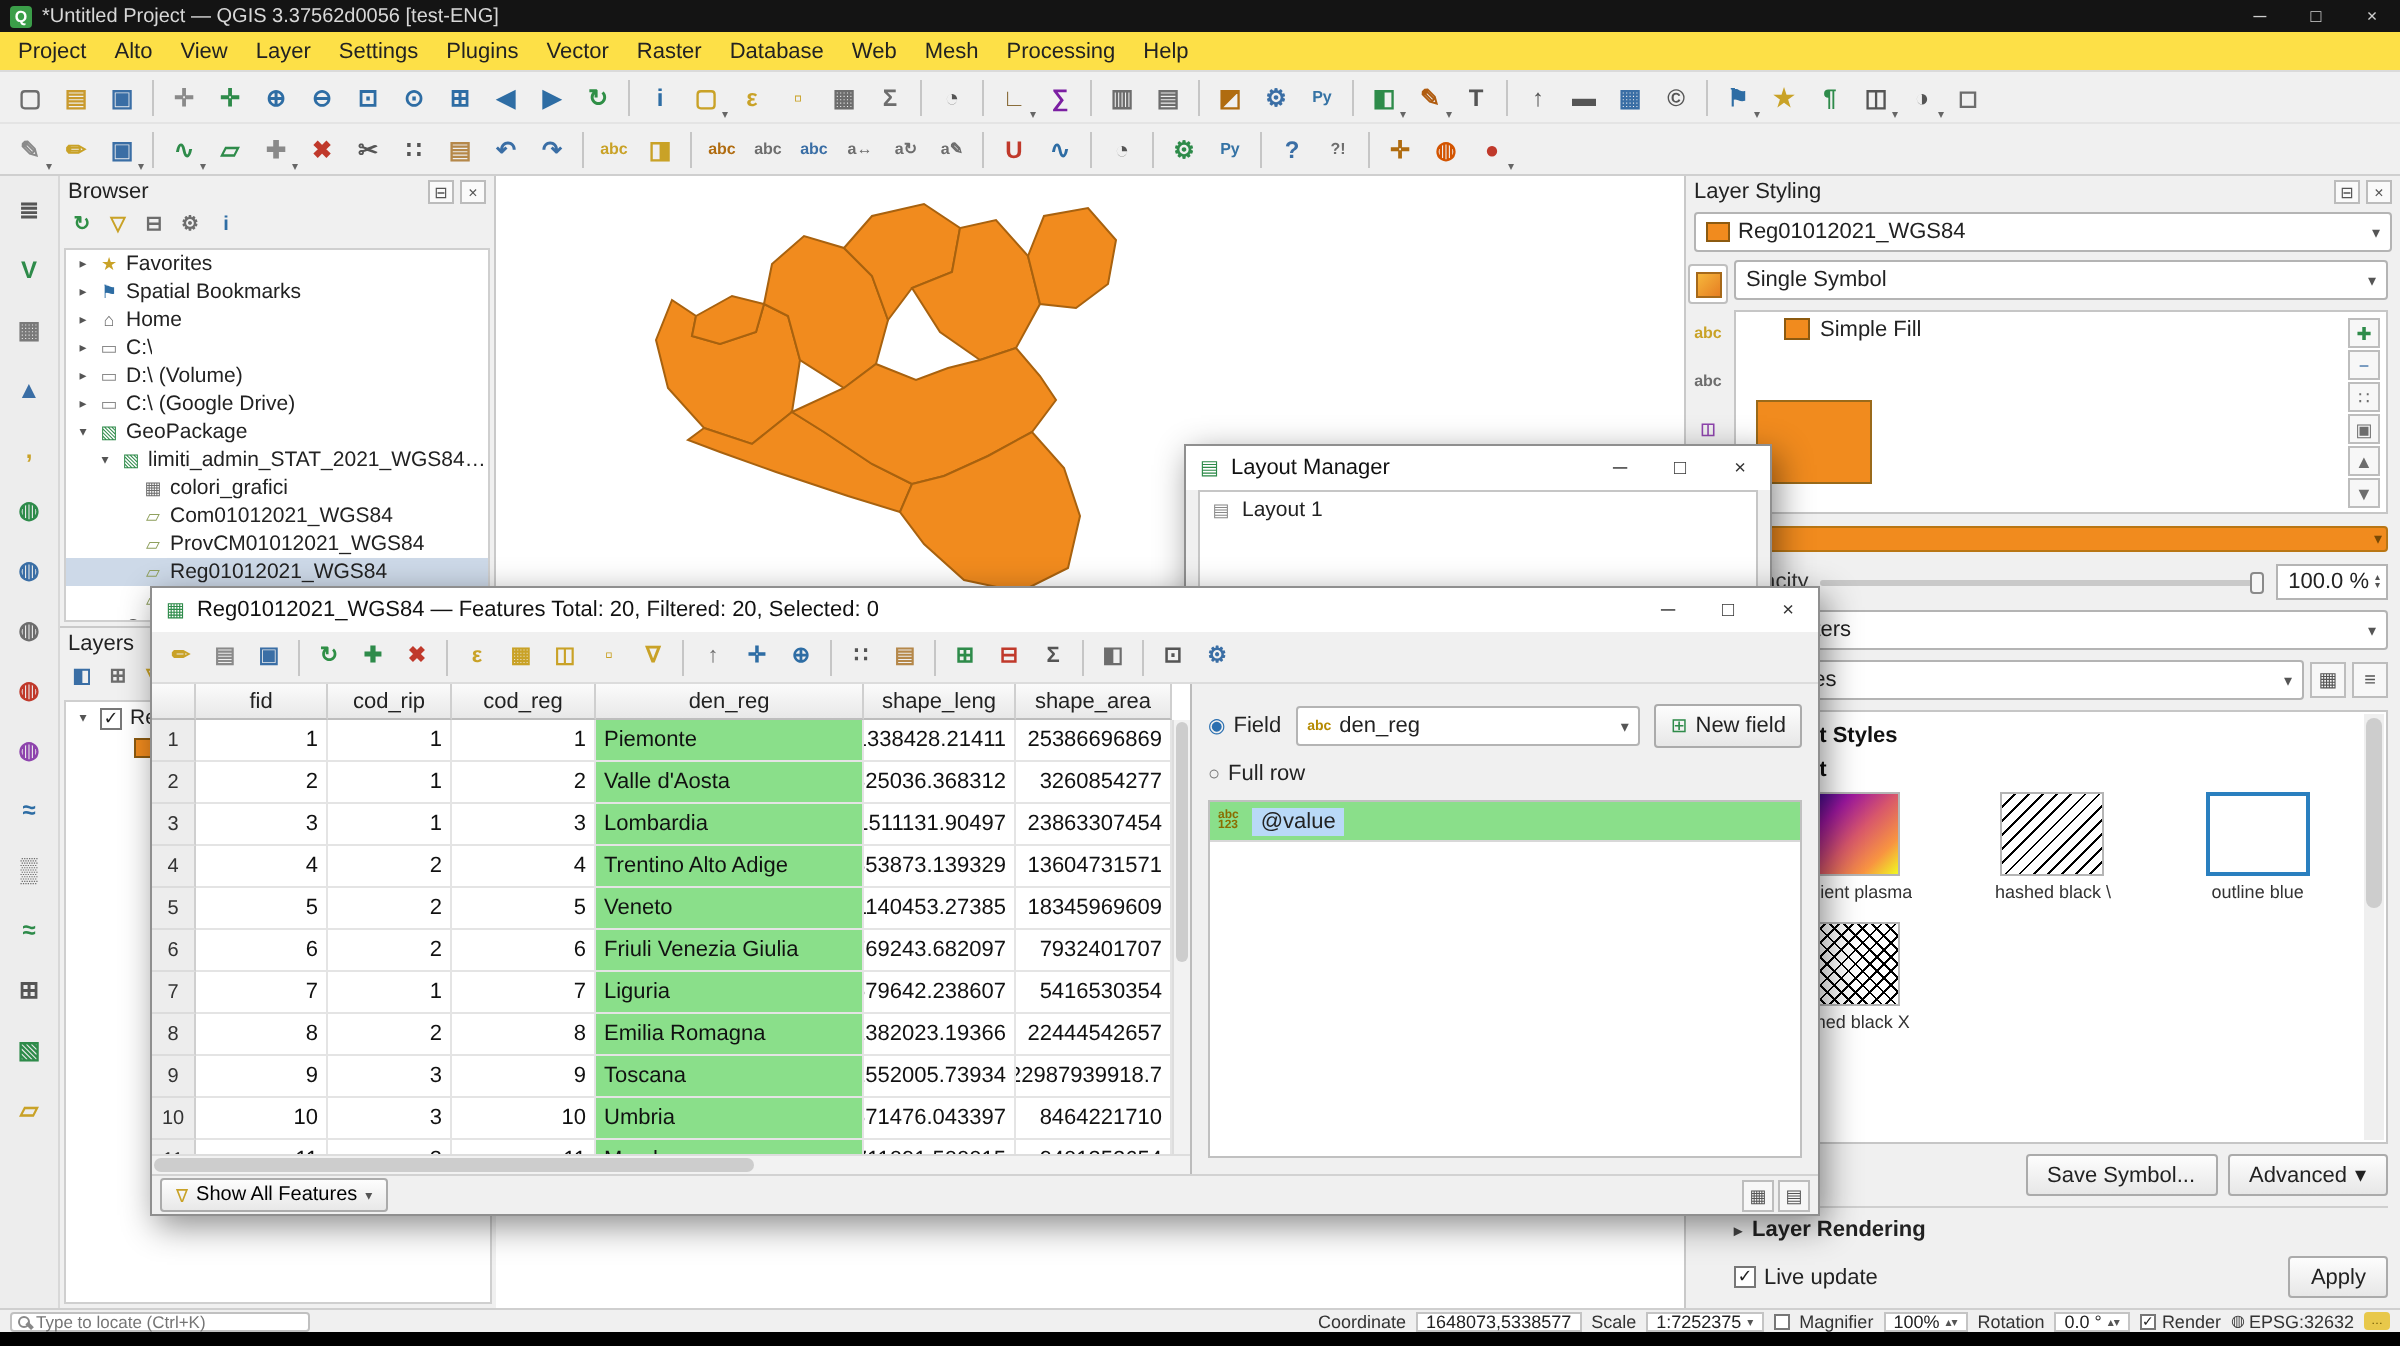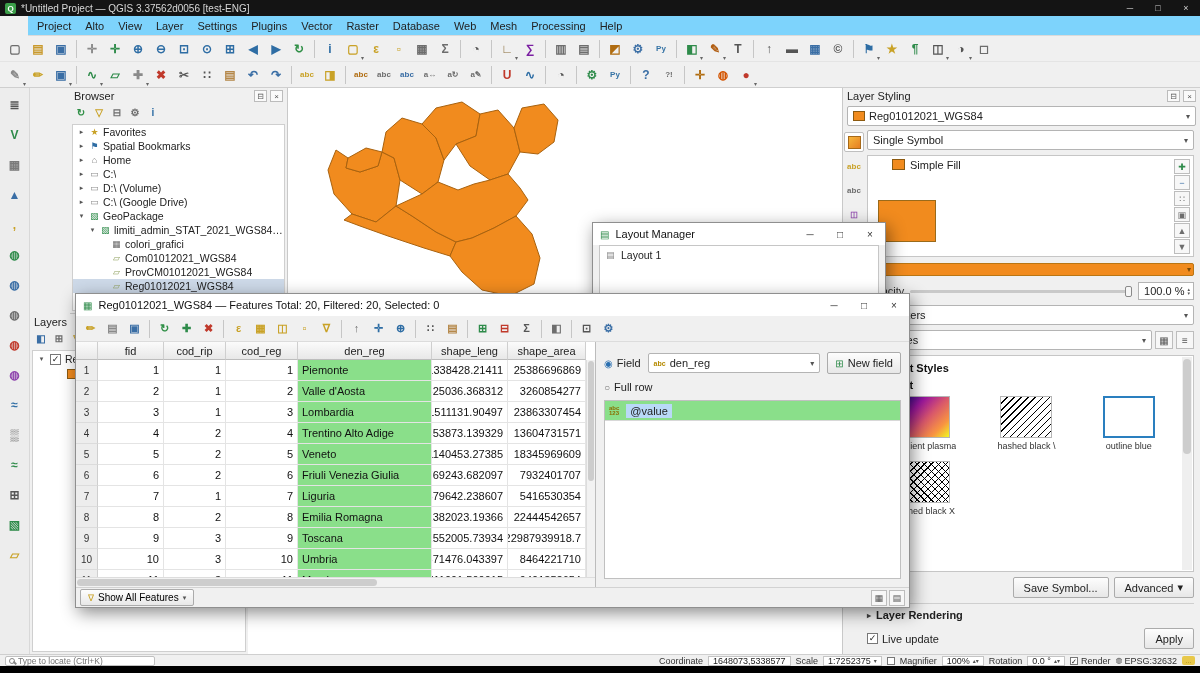--- a/index.html
+++ b/index.html
@@ -7,41 +7,41 @@
   body{font-family:"Liberation Sans",sans-serif;background:#000;}
   .screen{position:relative;width:1200px;height:673px;background:#f0f0f0;font-size:11px;color:#222;overflow:hidden;}
 
   
   .titlebar{position:absolute;top:0;left:0;right:0;height:16px;background:#141414;color:#d8d8d8;display:flex;align-items:center;gap:5px;padding:0 5px;font-size:10px;}
   .qlogo{width:11px;height:11px;background:#3b9e49;color:#fff;border-radius:2px;font-size:8px;font-weight:bold;display:flex;align-items:center;justify-content:center;}
   .tb-controls{margin-left:auto;display:flex;gap:10px;}
   .wc{width:18px;text-align:center;font-size:9px;color:#cfcfcf;}
 
   
-  .menubar{position:absolute;top:16px;left:0;right:0;height:20px;display:flex;align-items:flex-end;background:#7dd3fc;border-bottom:1px solid #dadada;padding-left:2px;margin-left:28px;}
+  .menubar{position:absolute;top:16px;left:0;right:0;height:20px;display:flex;align-items:flex-end;background:#fde047;border-bottom:1px solid #dadada;padding-left:2px;}
   .mi{pad:0;padding:3px 7px;border-radius:2px;}
   .toolbar{position:absolute;left:0;right:0;height:26px;background:#f0f0f0;display:flex;align-items:center;gap:1px;padding-left:4px;}
   .tb1{top:36px;border-bottom:1px solid #e4e4e4;}
   .tb2{top:62px;border-bottom:1px solid #cfcfcf;}
   .tbi{width:22px;height:22px;border-radius:3px;display:flex;align-items:center;justify-content:center;font-size:12px;font-weight:bold;position:relative;flex:none;}
   .tbi .g{line-height:1;}
   .dd3{position:absolute;right:0;bottom:-1px;font-size:6px;color:#666;font-weight:normal;}
   .tbsep{width:1px;height:18px;background:#c6c6c6;margin:0 3px;flex:none;}
 
   
   .left-strip{position:absolute;top:88px;left:0;width:30px;height:566px;background:#ededed;border-right:1px solid #d8d8d8;display:flex;flex-direction:column;align-items:center;gap:8px;padding-top:6px;}
 
   
   .panel{position:absolute;background:#f0f0f0;}
   .panel-header{height:16px;display:flex;align-items:center;padding:0 4px;font-size:11px;color:#222;}
   .ph-btns{margin-left:auto;display:flex;gap:3px;}
   .ph-btn{width:13px;height:12px;border:1px solid #bcbcbc;background:#fafafa;font-size:8px;display:flex;align-items:center;justify-content:center;color:#555;}
   .mini-toolbar{height:18px;display:flex;align-items:center;gap:2px;padding:0 3px;}
   .mini-toolbar .tbi{width:16px;height:16px;font-size:10px;}
-  .browser-panel{left:30px;top:88px;width:218px;height:226px;border-right:1px solid #c9c9c9;border-bottom:1px solid #c9c9c9;margin-left:40px;}
+  .browser-panel{left:30px;top:88px;width:218px;height:226px;border-right:1px solid #c9c9c9;border-bottom:1px solid #c9c9c9;}
   .tree{position:absolute;top:36px;left:2px;right:2px;bottom:2px;background:#fff;border:1px solid #cfcfcf;overflow:hidden;}
   .tree-item{height:14px;display:flex;align-items:center;gap:3px;white-space:nowrap;}
   .tree-item.selected{background:#cdd9e8;}
   .t-exp{width:9px;font-size:7px;color:#555;text-align:center;flex:none;}
   .t-ic{width:11px;font-size:9px;text-align:center;flex:none;}
   .t-label{overflow:hidden;text-overflow:ellipsis;font-size:10.5px;}
   .layers-panel{left:30px;top:314px;width:218px;height:340px;}
   .layers-content{position:absolute;top:36px;left:2px;right:2px;bottom:2px;background:#fff;border:1px solid #cfcfcf;}
   .layer-item{display:flex;align-items:center;gap:4px;height:16px;padding-left:4px;}
   .cbx{width:11px;height:11px;border:1px solid #777;background:#fff;font-size:9px;line-height:9px;text-align:center;color:#222;flex:none;}

